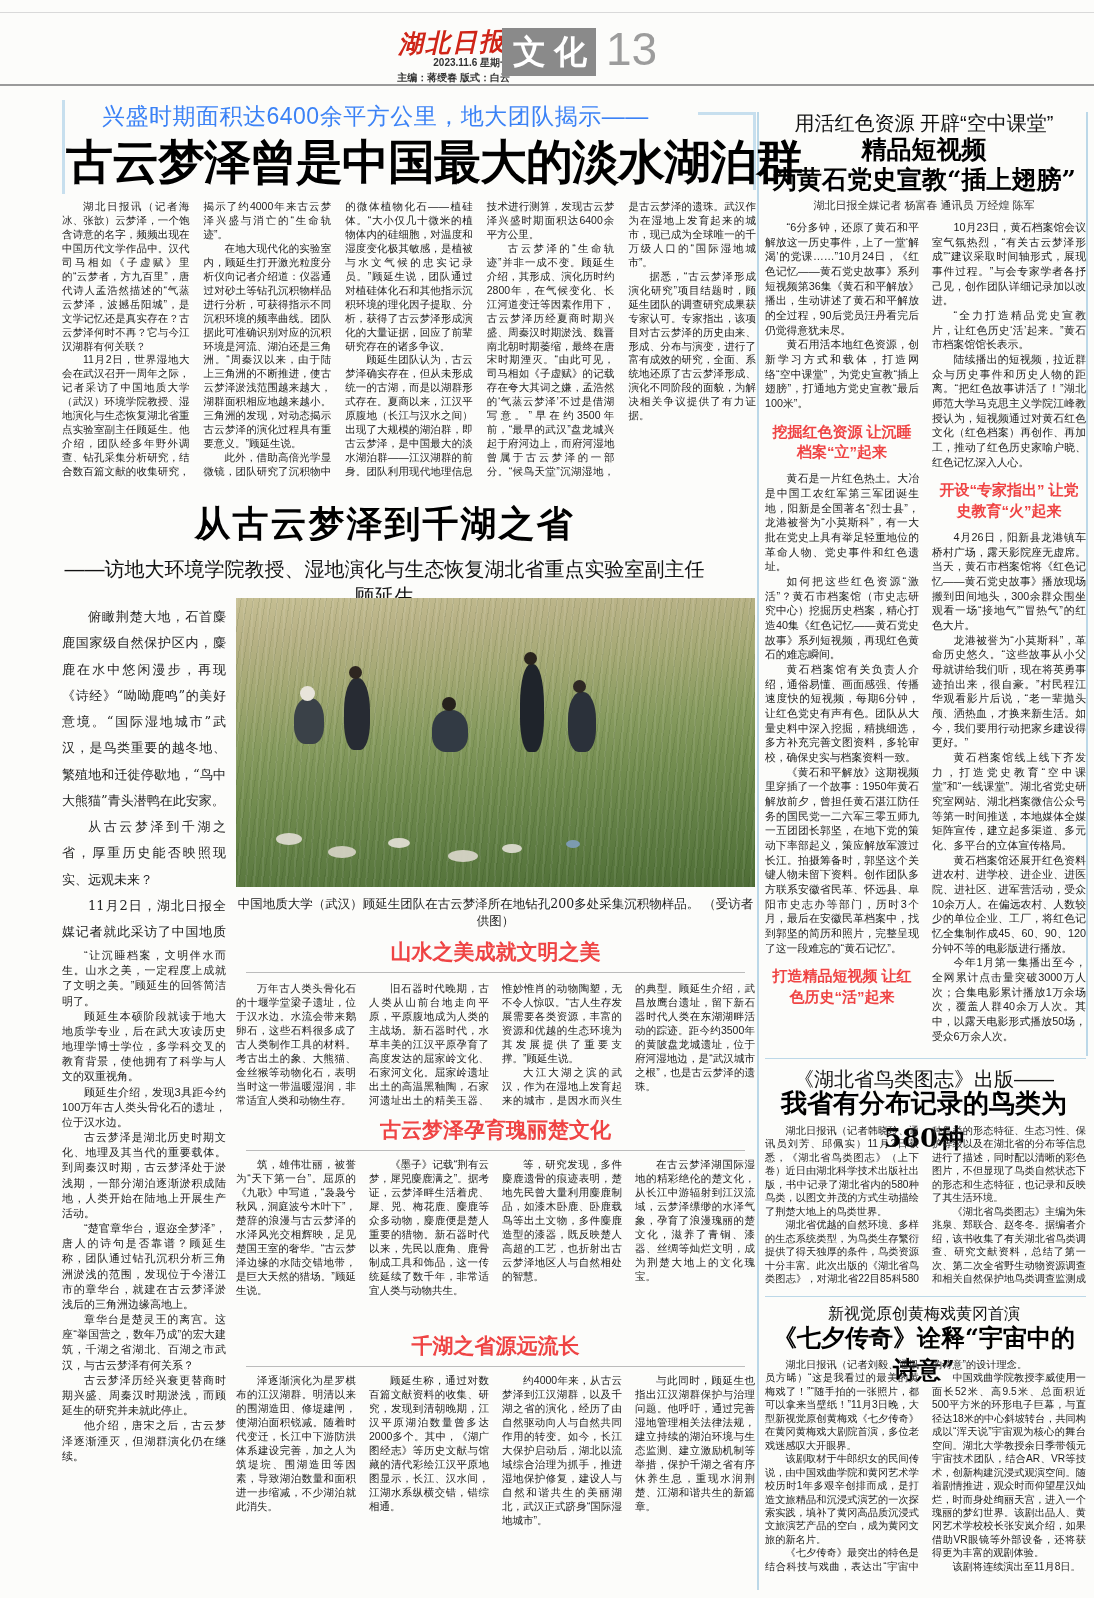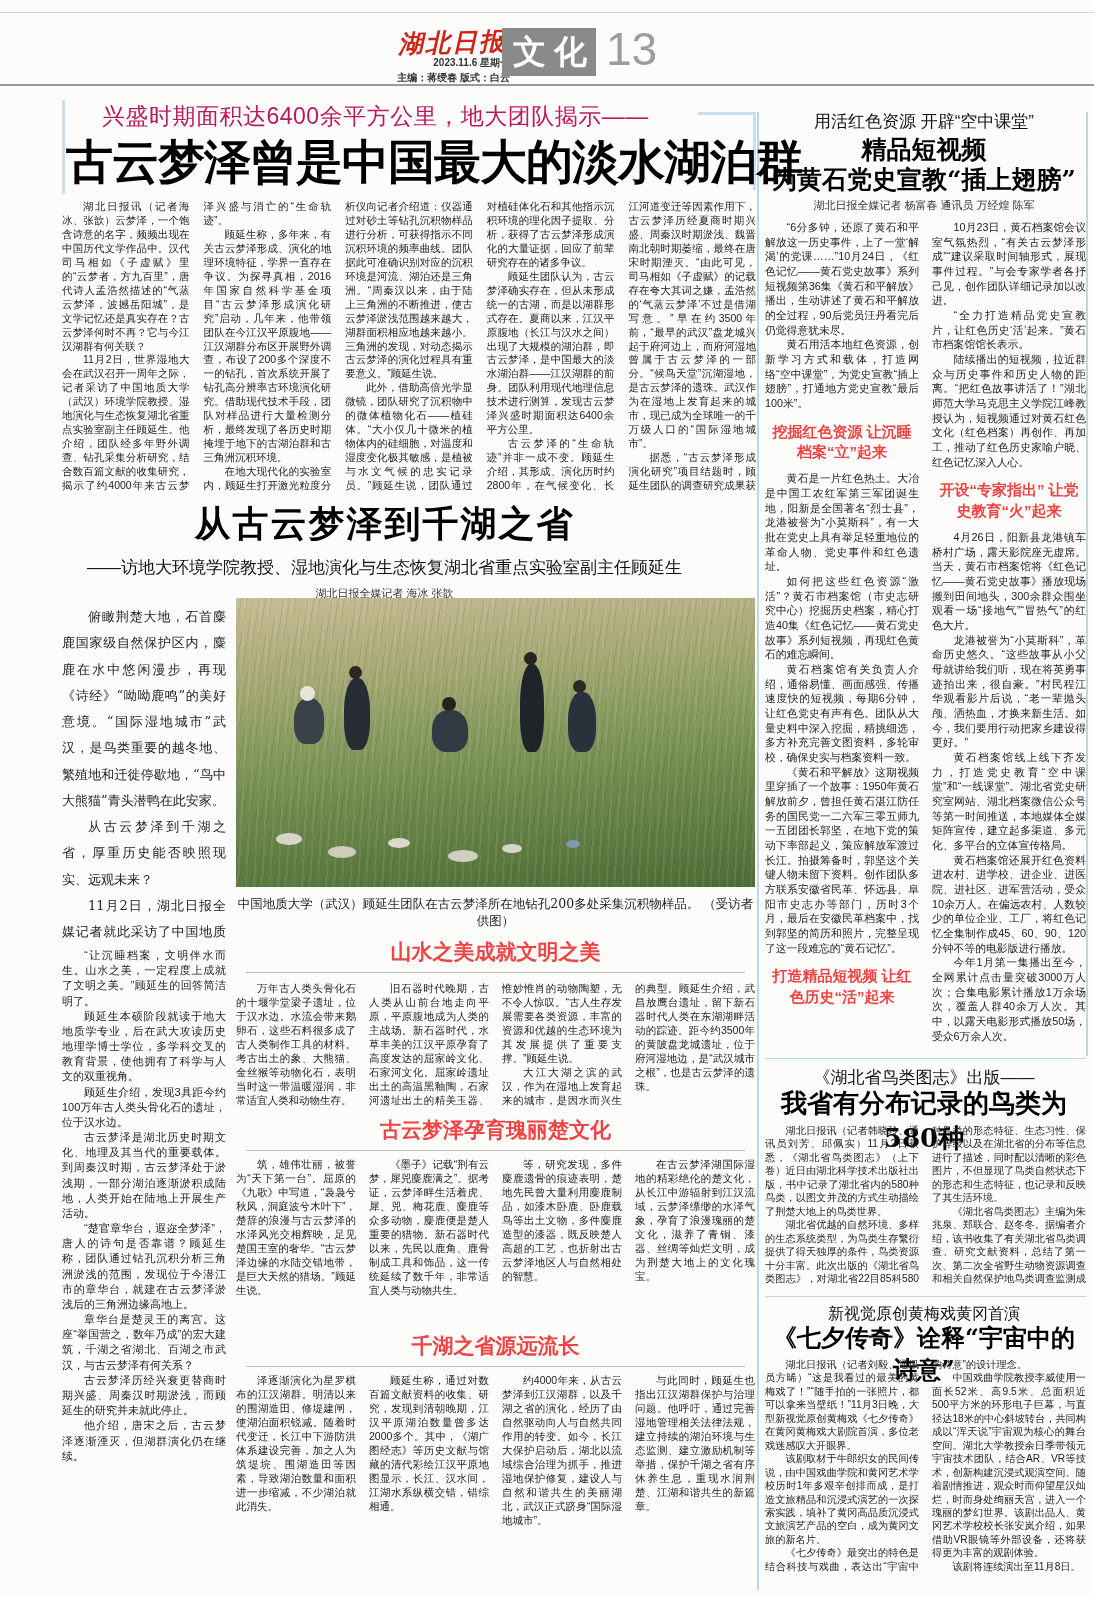--- a/index.html
+++ b/index.html
@@ -18,39 +18,39 @@
   .brand { font-family:"DejaVu Serif","Liberation Serif",serif; font-style:italic;
            font-weight:bold; color:#cf2417; font-size:25px; letter-spacing:2px;
            transform:rotate(-1.5deg); }
   .mast-small { font-size:10px; color:#333; text-align:right; line-height:1.45; font-weight:bold; }
   .section-badge { background:#8a8a8a; color:#fff; font-weight:bold; font-size:33px;
            width:94px; height:48px; display:flex; align-items:center; justify-content:center;
            letter-spacing:8px; padding-left:10px; }
   .pageno { font-size:46px; color:#9c9c9c; font-family:"Liberation Sans",sans-serif; }
 
   
-  .kicker1 { font-size:23px; color:#be185d; letter-spacing:0.5px; }
+  .kicker1 { font-size:23px; color:#3b82f6; letter-spacing:0.5px; }
   .head1 { font-size:47px; font-weight:bold; letter-spacing:-1px; white-space:nowrap; color:#000; }
   .serifhead { font-family:"DejaVu Serif","Liberation Serif",serif; font-weight:bold; color:#000; }
   .center { text-align:center; }
 
   
   .bodytext { font-size:10.5px; line-height:1.33; color:#222; }
   .cols5 { column-count:5; column-gap:14px; overflow:hidden; }
   .cols4 { column-count:4; column-gap:13px; overflow:hidden; }
   .cols2 { column-count:2; column-gap:13px; overflow:hidden; }
   .rtext { font-size:10.8px; line-height:1.36; color:#222; }
   .rtext2 { font-size:10.2px; line-height:1.32; color:#222; }
   .ltext { font-size:11px; line-height:1.38; color:#222; overflow:hidden; }
   .kai { font-family:"DejaVu Serif","Liberation Serif",serif; font-size:13px;
          line-height:2.02; color:#222; overflow:hidden; }
   .kai p { text-indent:2em; }
   .caption { font-family:"DejaVu Serif","Liberation Serif",serif; font-size:12.5px; color:#222; }
   .byline { font-size:11px; color:#333; }
-  .subkick { font-size:17px; color:#111; }
+  .subkick { font-size:20px; color:#111; }
   h4.insub { text-align:center; font-size:15px; font-weight:bold; margin:11px 0 9px;
              line-height:1.35; break-inside:avoid; color:#ef4444; }
   .sectitle { font-family:"DejaVu Serif","Liberation Serif",serif; font-weight:bold;
               font-size:21px; color:#ef4444; }
   .secrule { height:1px; background:#bbb; }
 
   
   .photo { background:
       linear-gradient(175deg,#c6bf93 0%,#b8b286 12%,#a3a873 28%,#869a5e 46%,#728c4f 62%,#627f45 78%,#55743b 92%,#4e6c36 100%);
       position:relative; overflow:hidden; }
@@ -81,21 +81,20 @@
 <div class="abs blue" style="left:757px;top:112px;width:2px;height:1478px;"></div>
 <div class="abs blue" style="left:1086px;top:112px;width:2px;height:944px;"></div>
 <div class="abs" style="left:62px;top:100px;width:3px;height:94px;background:#c7dfee;"></div>
 <div class="abs" style="left:698px;top:112px;width:58px;height:78px;border-top:3px solid #c7dfee;border-right:3px solid #c7dfee;"></div>
 
 <div class="abs kicker1" style="left:102px;top:101px;width:600px;">兴盛时期面积达6400余平方公里，地大团队揭示——</div>
 <div class="abs head1" style="left:66px;top:131px;">古云梦泽曾是中国最大的淡水湖泊群</div>
 <div class="abs bodytext cols5" style="left:62px;top:200px;width:694px;height:294px;">
     <p>湖北日报讯（记者海冰、张歆）云梦泽，一个饱含诗意的名字，频频出现在中国历代文学作品中。汉代司马相如《子虚赋》里的“云梦者，方九百里”，唐代诗人孟浩然描述的“气蒸云梦泽，波撼岳阳城”，是文学记忆还是真实存在？古云梦泽何时不再？它与今江汉湖群有何关联？</p>
     <p>11月2日，世界湿地大会在武汉召开一周年之际，记者采访了中国地质大学（武汉）环境学院教授、湿地演化与生态恢复湖北省重点实验室副主任顾延生。他介绍，团队经多年野外调查、钻孔采集分析研究，结合数百篇文献的收集研究，揭示了约4000年来古云梦泽兴盛与消亡的“生命轨迹”。</p>
-    <p>顾延生称，多年来，有关古云梦泽形成、演化的地理环境特征，学界一直存在争议。为探寻真相，2016年国家自然科学基金项目“古云梦泽形成演化研究”启动，几年来，他带领团队在今江汉平原腹地——江汉湖群分布区开展野外调查，布设了200多个深度不一的钻孔，首次系统开展了钻孔高分辨率古环境演化研究。借助现代技术手段，团队对样品进行大量检测分析，最终发现了各历史时期掩埋于地下的古湖泊群和古三角洲沉积环境。</p>
     <p>在地大现代化的实验室内，顾延生打开激光粒度分析仪向记者介绍道：仪器通过对砂土等钻孔沉积物样品进行分析，可获得指示不同沉积环境的频率曲线。团队据此可准确识别对应的沉积环境是河流、湖泊还是三角洲。“周秦汉以来，由于陆上三角洲的不断推进，使古云梦泽淤浅范围越来越大，湖群面积相应地越来越小。三角洲的发现，对动态揭示古云梦泽的演化过程具有重要意义。”顾延生说。</p>
     <p>此外，借助高倍光学显微镜，团队研究了沉积物中的微体植物化石——植硅体。“大小仅几十微米的植物体内的硅细胞，对温度和湿度变化极其敏感，是植被与水文气候的忠实记录员。”顾延生说，团队通过对植硅体化石和其他指示沉积环境的理化因子提取、分析，获得了古云梦泽形成演化的大量证据，回应了前辈研究存在的诸多争议。</p>
     <p>顾延生团队认为，古云梦泽确实存在，但从未形成统一的古湖，而是以湖群形式存在。夏商以来，江汉平原腹地（长江与汉水之间）出现了大规模的湖泊群，即古云梦泽，是中国最大的淡水湖泊群——江汉湖群的前身。团队利用现代地理信息技术进行测算，发现古云梦泽兴盛时期面积达6400余平方公里。</p>
     <p>古云梦泽的“生命轨迹”并非一成不变。顾延生介绍，其形成、演化历时约2800年，在气候变化、长江河道变迁等因素作用下，古云梦泽历经夏商时期兴盛、周秦汉时期淤浅、魏晋南北朝时期萎缩，最终在唐宋时期湮灭。“由此可见，司马相如《子虚赋》的记载存在夸大其词之嫌，孟浩然的‘气蒸云梦泽’不过是借湖写意。”早在约3500年前，“最早的武汉”盘龙城兴起于府河边上，而府河湿地曾属于古云梦泽的一部分。“候鸟天堂”沉湖湿地，是古云梦泽的遗珠。武汉作为在湿地上发育起来的城市，现已成为全球唯一的千万级人口的“国际湿地城市”。</p>
     <p>据悉，“古云梦泽形成演化研究”项目结题时，顾延生团队的调查研究成果获专家认可。专家指出，该项目对古云梦泽的历史由来、形成、分布与演变，进行了富有成效的研究，全面、系统地还原了古云梦泽形成、演化不同阶段的面貌，为解决相关争议提供了有力证据。</p>
   </div>
 
 <div class="abs center" style="left:62px;top:500px;width:645px;">
   <div class="serifhead" style="font-size:36px;letter-spacing:2px;">从古云梦泽到千湖之省</div>
   <div class="subkick" style="margin-top:7px;">——访地大环境学院教授、湿地演化与生态恢复湖北省重点实验室副主任顾延生</div>

